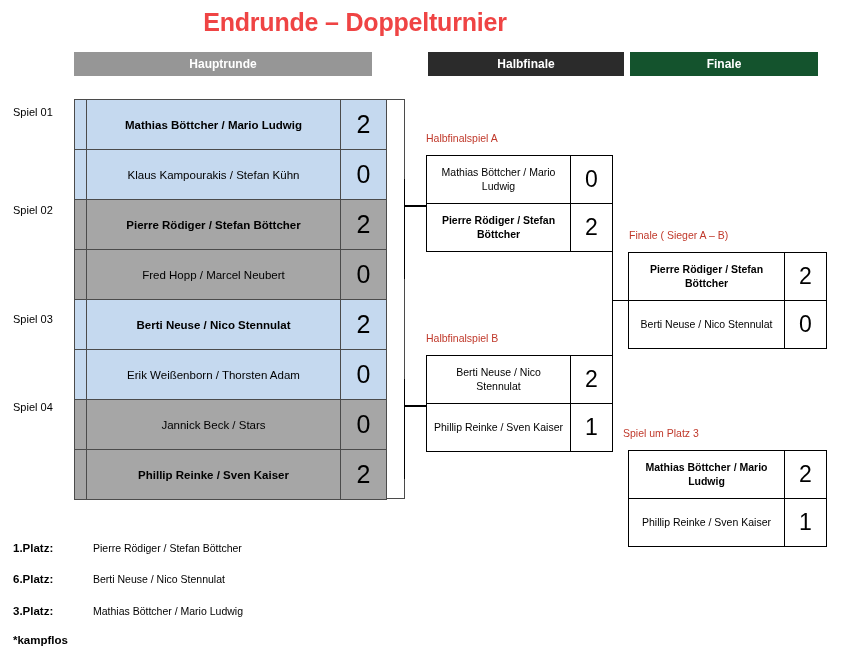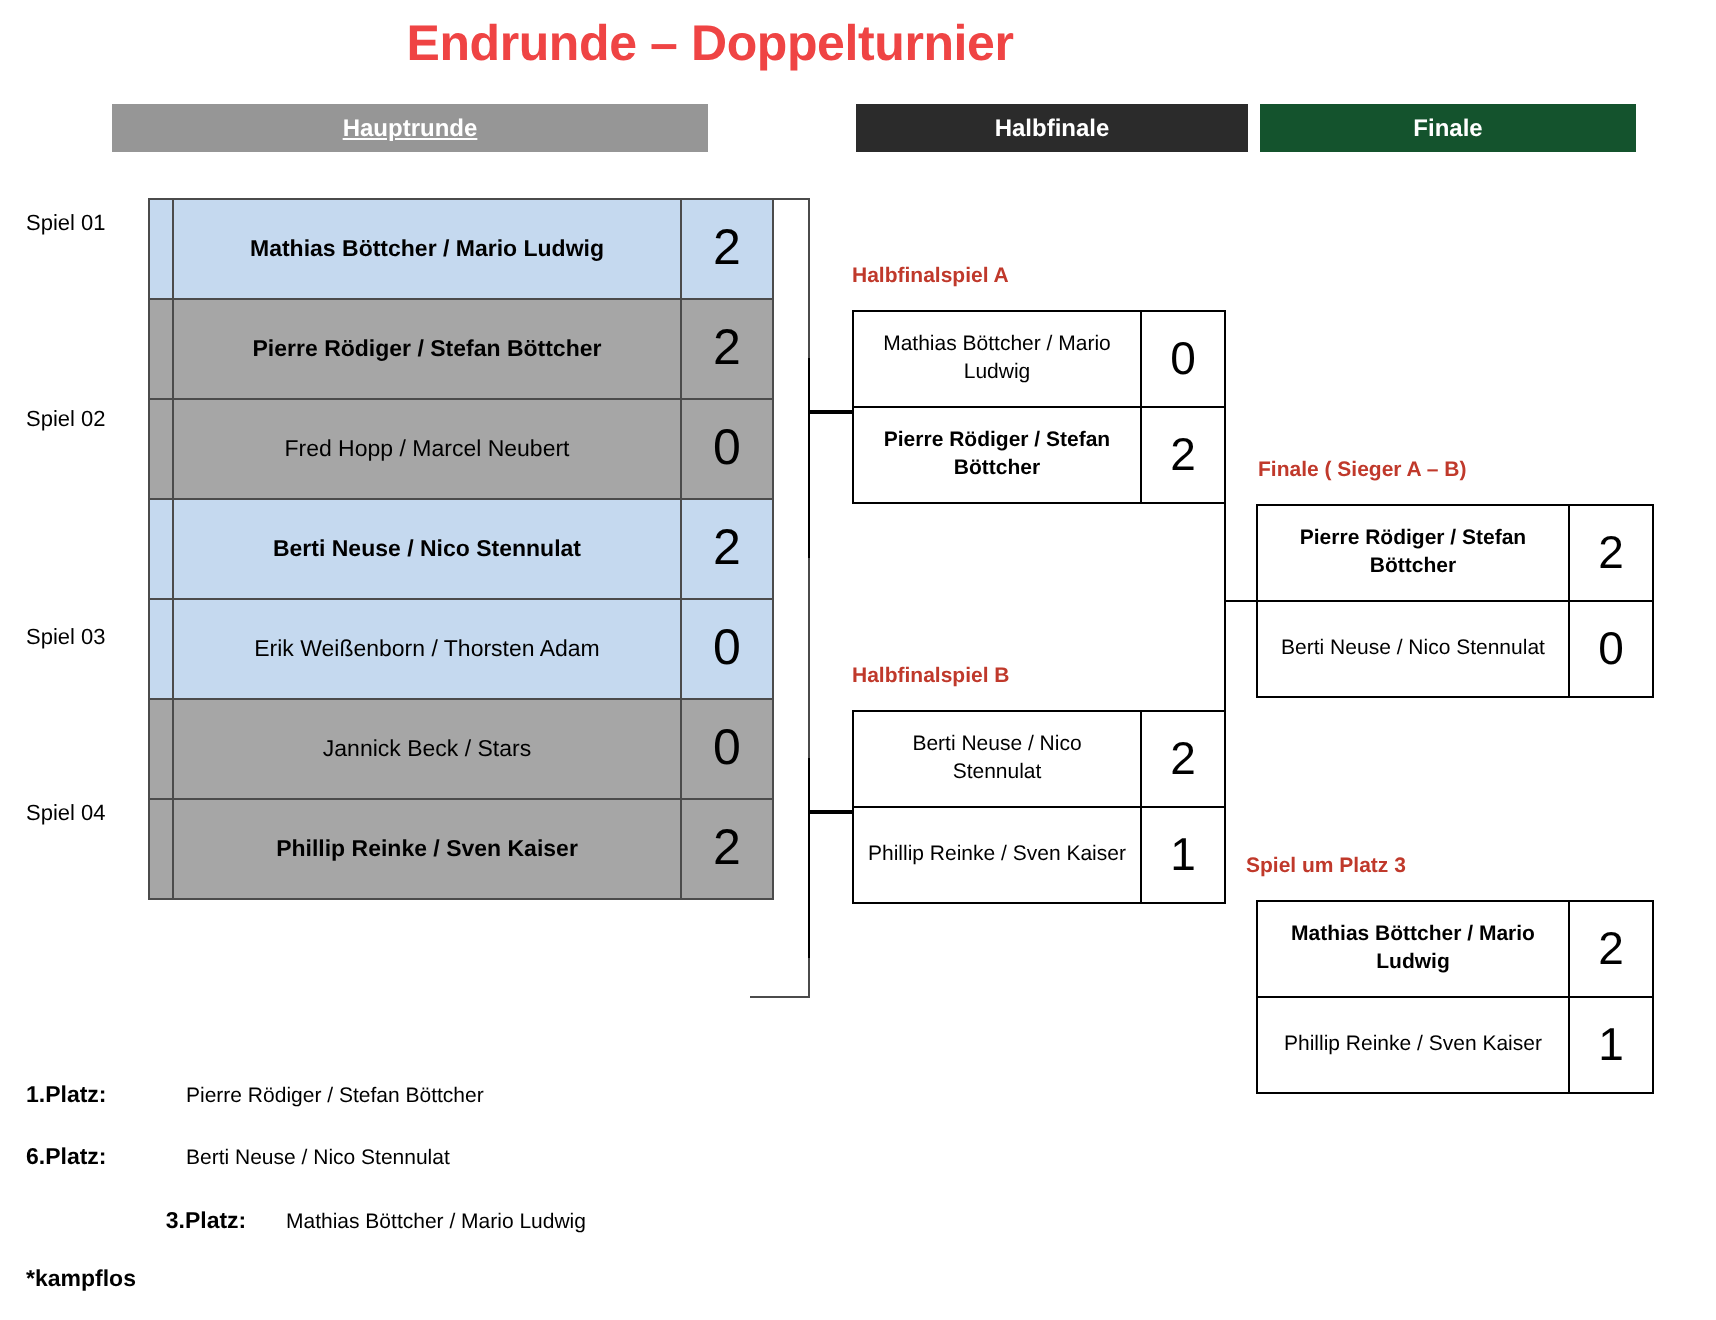--- a/index.html
+++ b/index.html
@@ -34,21 +34,21 @@
   .round-bar {
     position: absolute;
     top: 52px;
     height: 24px;
     line-height: 24px;
     text-align: center;
     color: #ffffff;
     font-size: 12px;
     font-weight: bold;
   }
-  #round-bar-main   { left: 56px;  width: 298px; background: #969696; text-decoration: underline; }
+  #round-bar-main   { left: 74px;  width: 298px; background: #969696; }
   #round-bar-semi   { left: 428px; width: 196px; background: #2b2b2b; }
   #round-bar-final  { left: 630px; width: 188px; background: #14532d; }
 
   
   #main-bracket {
     position: absolute;
     left: 74px;
     top: 99px;
     width: 301px;
     border-collapse: collapse;
@@ -101,21 +101,21 @@
   }
   #spiel-label-01 { top: 106px; }
   #spiel-label-02 { top: 204px; }
   #spiel-label-03 { top: 313px; }
   #spiel-label-04 { top: 401px; }
 
   
   .stage-caption {
     position: absolute;
     font-size: 10.5px;
-    font-weight: bold;
+    font-weight: normal;
     color: #c0392b;
     white-space: nowrap;
   }
   #caption-semi-a  { left: 426px; top: 132px; }
   #caption-semi-b  { left: 426px; top: 332px; }
   #caption-final   { left: 629px; top: 229px; }
   #caption-third   { left: 623px; top: 427px; }
 
   
   .match-box {
@@ -174,21 +174,21 @@
 
   
   .placement-row {
     position: absolute;
     left: 13px;
     width: 330px;
     font-size: 11px;
   }
   #placement-1 { top: 542px; }
   #placement-2 { top: 573px; }
-  #placement-3 { top: 605px; text-align: center; }
+  #placement-3 { top: 605px; }
   .placement-rank {
     display: inline-block;
     width: 80px;
     font-weight: bold;
     font-size: 11.5px;
   }
   .placement-team {
     display: inline-block;
     font-size: 10.5px;
   }
@@ -215,20 +215,25 @@
 <div class="spiel-label" id="spiel-label-04">Spiel 04</div>
 
 <div id="main-filler"></div>
 
 <table id="main-bracket">
   <tbody>
     <tr class="row-blue">
       <td class="spacer-col"></td>
       <td class="name-col winner">Mathias Böttcher / Mario Ludwig</td>
       <td class="score-col">2</td>
+    </tr>
+    <tr class="row-blue">
+      <td class="spacer-col"></td>
+      <td class="name-col">Klaus Kampourakis / Stefan Kühn</td>
+      <td class="score-col">0</td>
     </tr>
     <tr class="row-gray">
       <td class="spacer-col"></td>
       <td class="name-col winner">Pierre Rödiger / Stefan Böttcher</td>
       <td class="score-col">2</td>
     </tr>
     <tr class="row-gray">
       <td class="spacer-col"></td>
       <td class="name-col">Fred Hopp / Marcel Neubert</td>
       <td class="score-col">0</td>

